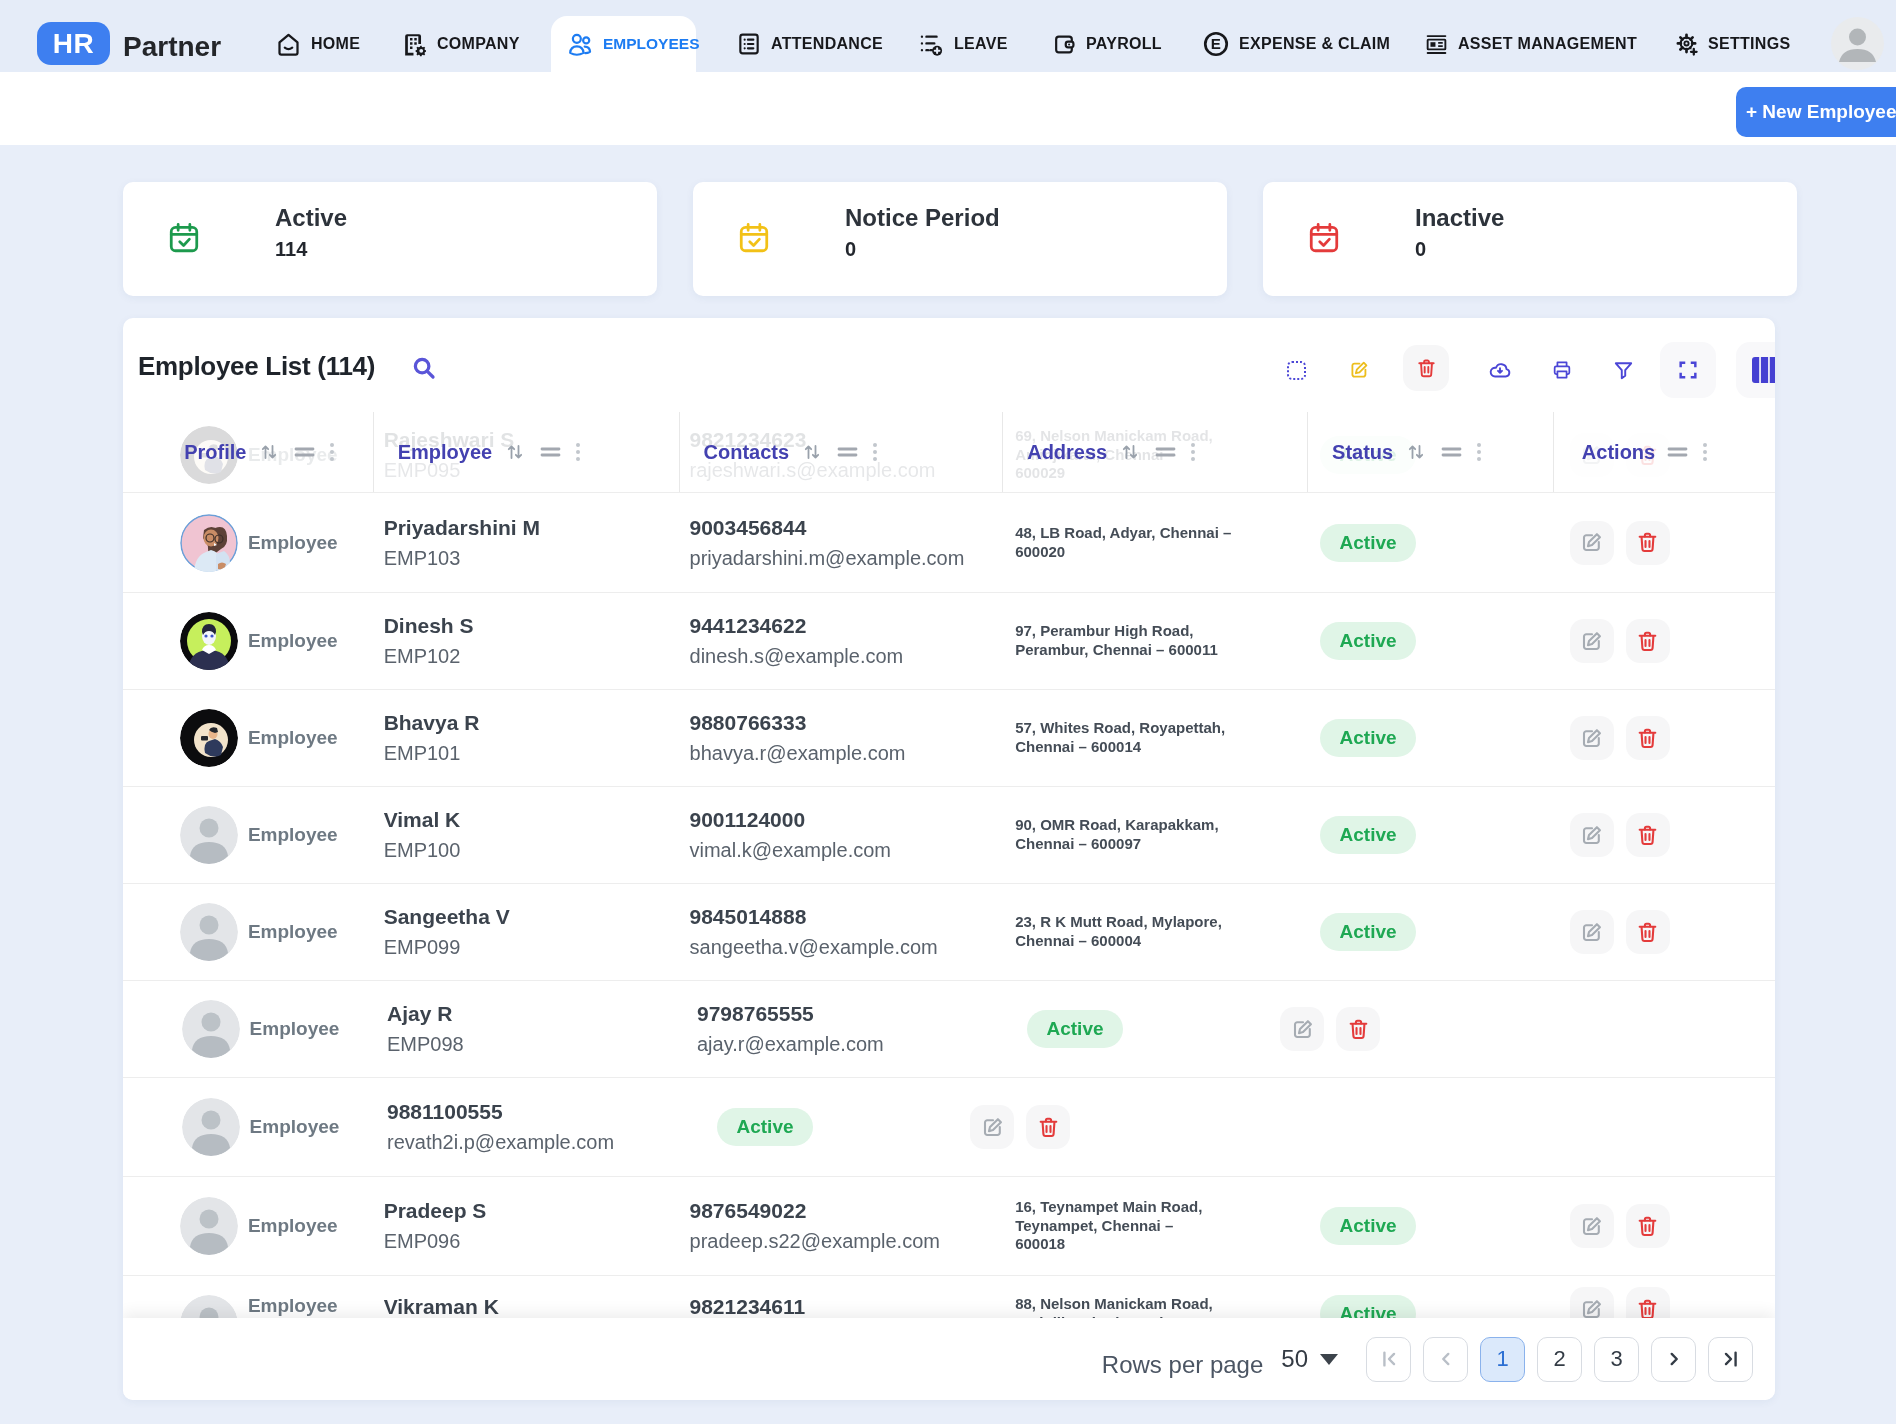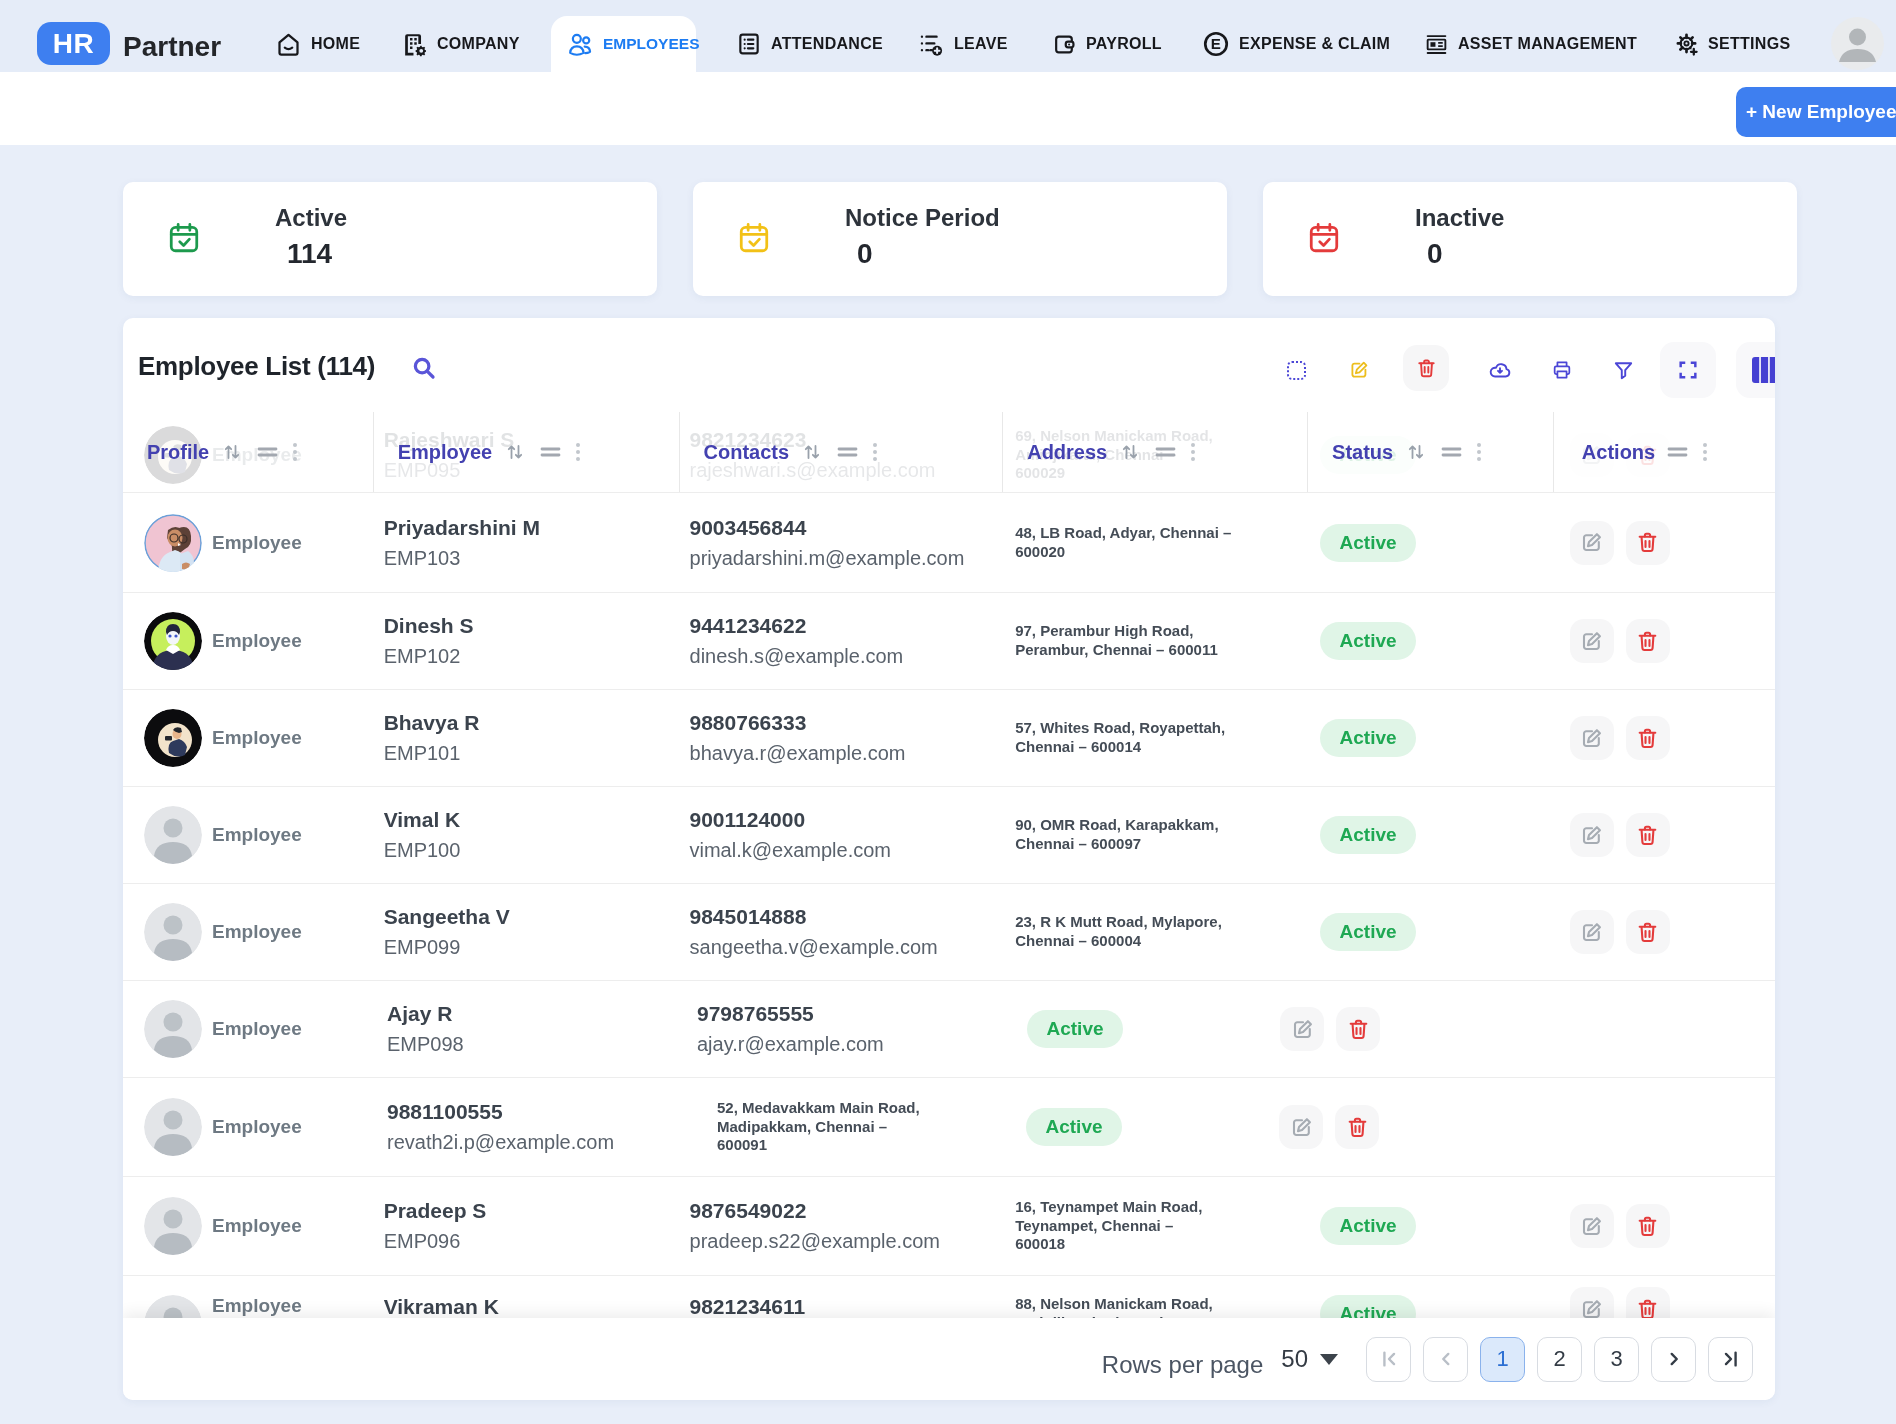--- a/index.html
+++ b/index.html
@@ -17,32 +17,32 @@
 #avatar-top .circ { position:absolute; left:0; top:0; width:53px; height:53px; border-radius:50%; background:#e9ebed; overflow:hidden; }
 
 
 #bar2 { position:absolute; top:72px; left:0; width:1896px; height:73px; background:#ffffff; }
 #newemp { position:absolute; top:15px; left:1736px; width:200px; height:50px; background:#3e7ff0; color:#fff; font-size:19px; font-weight:bold; border-radius:10px; padding-left:10px; line-height:50px; }
 
 
 .stat { position:absolute; top:182px; width:534px; height:114px; background:#fff; border-radius:10px; box-shadow:0 2px 8px rgba(40,60,120,0.06); }
 .stat .ic { position:absolute; left:44px; top:39px; }
 .stat .tt { position:absolute; left:152px; top:22px; font-size:24px; font-weight:bold; color:#2d333b; }
-.stat .num { position:absolute; left:164px; top:56px; font-size:28px; font-weight:bold; color:#23272e; }
+.stat .num { position:absolute; left:152px; top:56px; font-size:20px; font-weight:bold; color:#23272e; }
 
 
 #card { position:absolute; left:123px; top:318px; width:1652px; height:1082px; background:#fff; border-radius:10px; box-shadow:0 2px 8px rgba(40,60,120,0.06); overflow:hidden; }
 #cardhead { position:absolute; left:0; top:0; width:100%; height:94px; }
 #listtitle { position:absolute; left:15px; top:33px; font-size:26px; font-weight:bold; color:#1f242b; letter-spacing:-0.3px; }
 .tool { position:absolute; top:24px; width:56px; height:56px; display:flex; align-items:center; justify-content:center; border-radius:14px; }
 
 
 .row { display:flex; width:100%; border-top:1px solid #ededed; }
 .cell { display:flex; align-items:center; }
-.c1 { width:254px; } .c2 { width:310px; } .c3 { width:328px; } .c4 { width:309px; } .c5 { width:249px; } .c6 { width:224px; }
+.c1 { width:254px;justify-content:center; } .c2 { width:310px; } .c3 { width:328px; } .c4 { width:309px; } .c5 { width:249px; } .c6 { width:224px; }
 .avwrap { margin-left:21px; width:58px; height:58px; border-radius:50%; overflow:hidden; flex:none; }
 .emplabel { margin-left:10px; font-size:19px; font-weight:bold; color:#6e7983; }
 .nameblock { margin-left:10px; }
 .nm { font-size:21px; font-weight:bold; color:#3b434d; margin-bottom:7px; }
 .sub { font-size:20px; color:#5a626c; }
 .addr { margin-left:12px; font-size:15px; font-weight:bold; color:#444c56; line-height:1.26; width:290px; }
 .pill { margin-left:12px; width:96px; height:38px; background:#e0f5e7; border-radius:19px; text-align:center; line-height:38px; font-size:19px; font-weight:bold; color:#1ea853; }
 .abtn { width:44px; height:44px; border-radius:14px; background:#f6f6f7; display:flex; align-items:center; justify-content:center; }
 .abtn + .abtn { margin-left:12px; }
 #rows .row:last-child .cell { align-items:flex-start; padding-top:19px; }
@@ -667,23 +667,20 @@
               <use href="#av-default"></use>
             </svg></div>
           <div class="emplabel">Employee</div>
         </div>
 <div class="cell c3">
           <div class="nameblock">
             <div class="nm">9881100555</div>
             <div class="sub">revath2i.p@example.com</div>
           </div>
         </div>
-<div class="cell c4">
-          <div class="addr">52, Medavakkam Main Road,<br>Madipakkam, Chennai –<br>600091</div>
-        </div>
 <div class="cell c5">
           <div class="pill">Active</div>
         </div>
 <div class="cell c6" style="padding-left:16px">
           <div class="abtn">
             <svg width="25" height="25" viewBox="0 0 24 24" stroke="#a6acb3">
               <use href="#ic-pencilsq"></use>
             </svg>
           </div>
           <div class="abtn">

